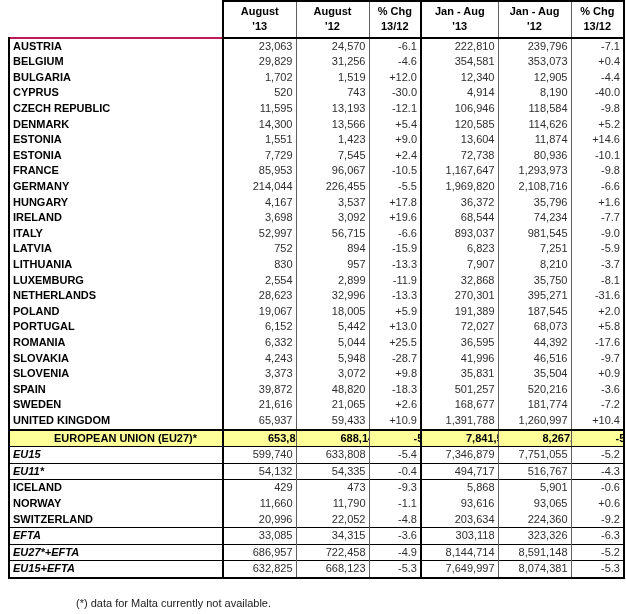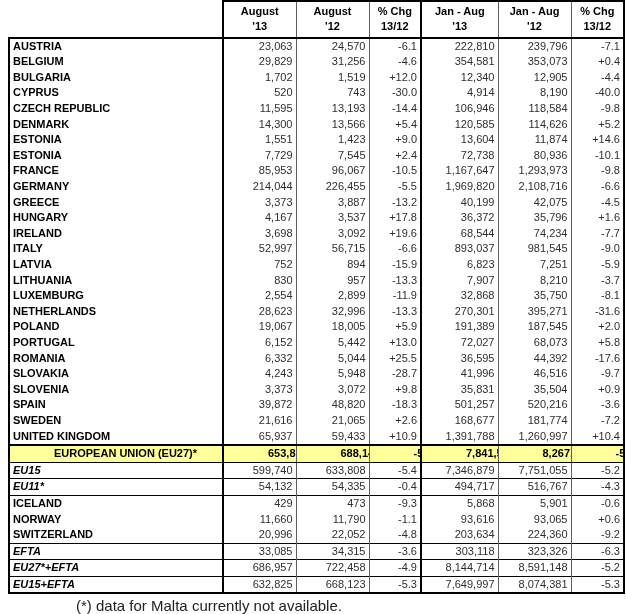--- a/index.html
+++ b/index.html
@@ -38,32 +38,32 @@
     font-size: 11px; height: 15.6px; line-height: 15.6px;
     padding: 0 3px 0 0;
     white-space: nowrap; overflow: hidden;
   }
   td.label {
     font-weight: bold; text-align: left; padding-left: 3px;
     border-left: 2px solid #000; border-right: 2px solid #000;
     color: #000;
   }
   td.val { text-align: right; color: #2e2e2e; }
-  tr.row-first td { border-top: 2px solid #000000; }
+  tr.row-first td { border-top: 2px solid #be185d; }
   tr.row-sep td { border-top: 1px solid #000; }
   tr.row-highlight td {
     background: #ffff99; font-weight: bold;
     border-top: 2px solid #000; border-bottom: 1px solid #000; padding-left: 44px;
   }
   tr.row-highlight td.val { color: #000; }
   tr.row-aggregate td.label { font-style: italic; }
   tr.row-last td { border-bottom: 2px solid #000; }
   .footnote {
     position: absolute; left: 76px; top: 597px;
-    font-size: 15px; color: #222;
+    font-size: 11px; color: #222;
   }
 </style>
 </head>
 <body>
 
 <div class="report-date">17/9/13</div>
 
 <table class="stats">
   <colgroup>
     <col style="width:214px">
@@ -125,21 +125,21 @@
         <td class="val br-thin">743</td>
         <td class="val br-thick">-30.0</td>
         <td class="val br-thin">4,914</td>
         <td class="val br-thin">8,190</td>
         <td class="val br-thick">-40.0</td>
       </tr>
       <tr class="row-country">
         <td class="label">CZECH REPUBLIC</td>
         <td class="val br-thin">11,595</td>
         <td class="val br-thin">13,193</td>
-        <td class="val br-thick">-14.4</td>
+        <td class="val br-thick">-12.1</td>
         <td class="val br-thin">106,946</td>
         <td class="val br-thin">118,584</td>
         <td class="val br-thick">-9.8</td>
       </tr>
       <tr class="row-country">
         <td class="label">DENMARK</td>
         <td class="val br-thin">14,300</td>
         <td class="val br-thin">13,566</td>
         <td class="val br-thick">+5.4</td>
         <td class="val br-thin">120,585</td>
@@ -174,29 +174,20 @@
         <td class="val br-thick">-9.8</td>
       </tr>
       <tr class="row-country">
         <td class="label">GERMANY</td>
         <td class="val br-thin">214,044</td>
         <td class="val br-thin">226,455</td>
         <td class="val br-thick">-5.5</td>
         <td class="val br-thin">1,969,820</td>
         <td class="val br-thin">2,108,716</td>
         <td class="val br-thick">-6.6</td>
-      </tr>
-      <tr class="row-country">
-        <td class="label">GREECE</td>
-        <td class="val br-thin">3,373</td>
-        <td class="val br-thin">3,887</td>
-        <td class="val br-thick">-13.2</td>
-        <td class="val br-thin">40,199</td>
-        <td class="val br-thin">42,075</td>
-        <td class="val br-thick">-4.5</td>
       </tr>
       <tr class="row-country">
         <td class="label">HUNGARY</td>
         <td class="val br-thin">4,167</td>
         <td class="val br-thin">3,537</td>
         <td class="val br-thick">+17.8</td>
         <td class="val br-thin">36,372</td>
         <td class="val br-thin">35,796</td>
         <td class="val br-thick">+1.6</td>
       </tr>

